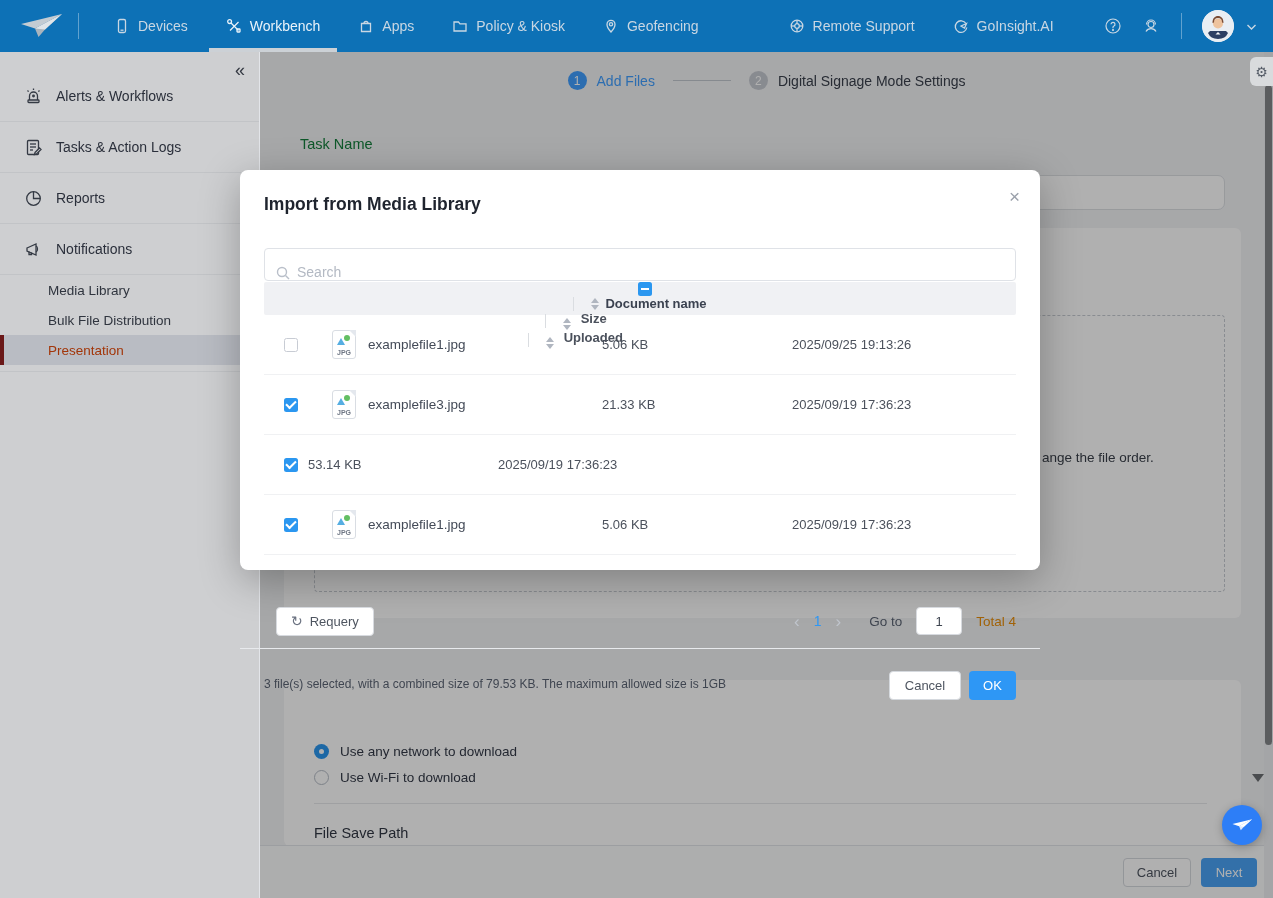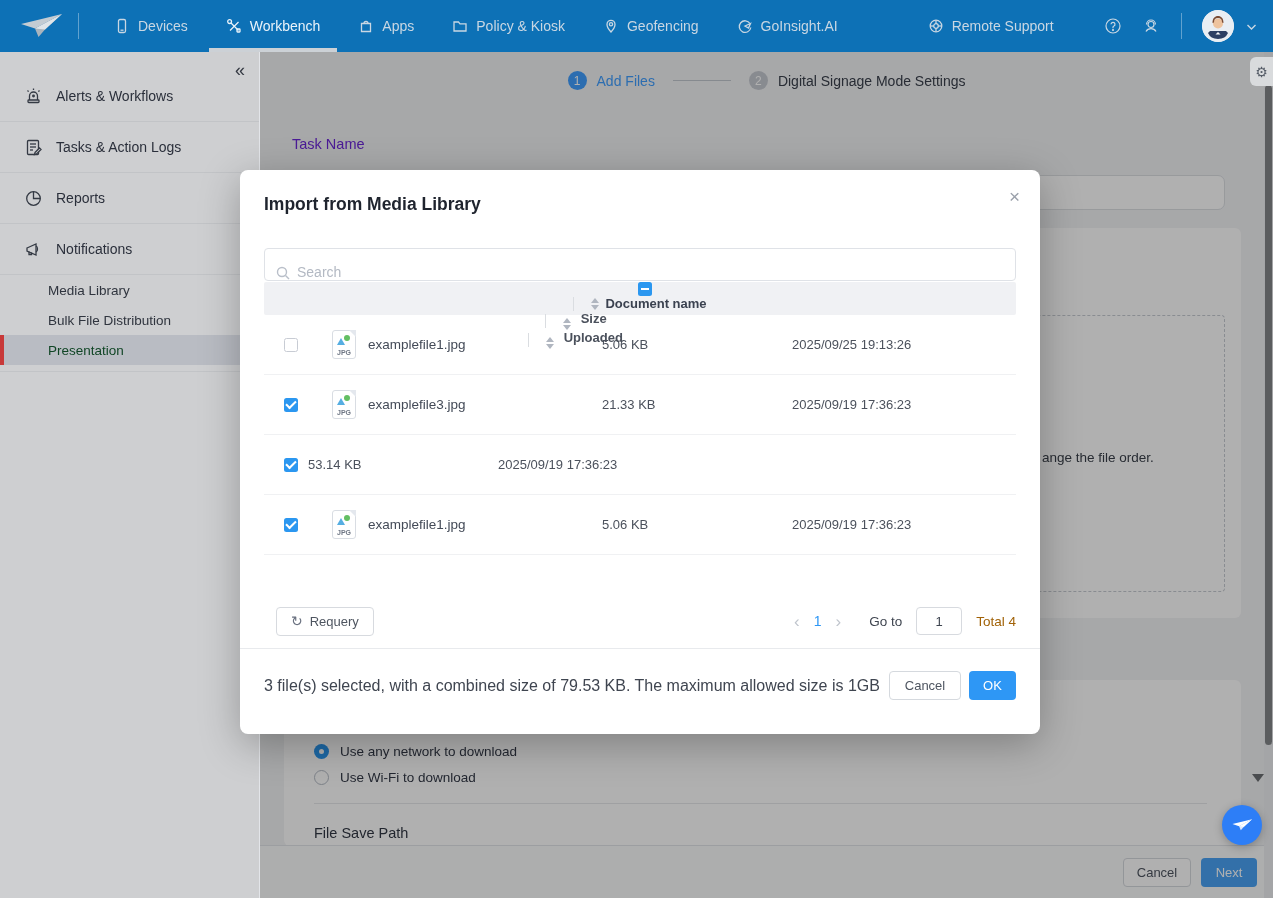--- a/index.html
+++ b/index.html
@@ -24,35 +24,35 @@
   .caret-down { margin-left:-6px; cursor:pointer; }
 
   
   .sidebar { position:absolute; left:0; top:52px; width:260px; bottom:0; background:#f6f7f9; border-right:1px solid #e3e5e9; z-index:1; }
   .collapse { position:absolute; top:8px; right:14px; font-size:18px; color:#3f4550; cursor:pointer; }
   .side-menu { position:absolute; top:19px; left:0; right:0; }
   .side-item { display:flex; align-items:center; gap:13px; height:51px; padding-left:24px; font-size:14px; color:#333947; border-bottom:1px solid #e8eaed; cursor:pointer; }
   .side-item.no-border { border-bottom:none; }
   .side-item svg { flex:none; }
   .sub-item { display:flex; align-items:center; height:30px; padding-left:48px; font-size:13.5px; color:#3a404c; cursor:pointer; }
-  .sub-item.selected { background:#dde1e9; border-left:4px solid #ef4444; padding-left:44px; color:#14532d; }
+  .sub-item.selected { background:#dde1e9; border-left:4px solid #7f1d1d; padding-left:44px; color:#c2410c; }
   .sub-group { padding-bottom:6px; border-bottom:1px solid #e8eaed; }
   .sidebar-dim { position:absolute; inset:0; background:rgba(0,0,0,0.16); z-index:5; pointer-events:none; }
 
   
   .content { position:absolute; left:260px; top:52px; right:0; bottom:0; background:#f2f3f5; }
   .stepper { position:absolute; top:19px; left:0; right:0; display:flex; align-items:center; justify-content:center; gap:10px; }
   .step-circle { width:19px; height:19px; border-radius:50%; color:#fff; font-size:12px; display:flex; align-items:center; justify-content:center; }
   .step1 .step-circle { background:#409eff; }
   .step2 .step-circle { background:#c6cad1; }
   .step { display:flex; align-items:center; gap:10px; }
   .step1-label { color:#409eff; font-size:14px; }
   .step2-label { color:#3a404c; font-size:14px; }
   .step-line { width:58px; height:1px; background:#c3c8cf; margin:0 8px; }
-  .task-label { position:absolute; left:32px; top:84px; font-size:14.5px; color:#6d28d9; }
+  .task-label { position:absolute; left:40px; top:84px; font-size:14.5px; color:#15803d; }
   .task-input { position:absolute; left:25px; top:123px; width:940px; height:35px; background:#fff; border:1px solid #dcdfe3; border-radius:7px; }
   .panel1 { position:absolute; left:24px; top:176px; width:957px; height:390px; background:#fff; border-radius:6px; }
   .dropzone { position:absolute; left:54px; top:263px; width:911px; height:277px; border:1px dashed #c7cbd2; border-radius:4px; }
   .droptext { position:absolute; left:782px; top:398px; font-size:13.5px; color:#3a404a; white-space:nowrap; }
   .panel2 { position:absolute; left:24px; top:628px; width:957px; height:166px; background:#fff; border-radius:6px; }
   .radio-row { position:absolute; left:54px; display:flex; align-items:center; gap:11px; font-size:13.5px; color:#333947; }
   .radio-row.r1 { top:692px; }
   .radio-row.r2 { top:718px; }
   .radio { width:15px; height:15px; border-radius:50%; flex:none; position:relative; }
   .radio.on { background:#2b97f0; }
@@ -66,21 +66,21 @@
   .scrollbar { position:absolute; right:0; top:0; bottom:0; width:9px; background:#eef0f2; }
   .scroll-thumb { position:absolute; right:1px; top:33px; width:7px; height:660px; background:#85878a; border-radius:4px; }
   .content-dim { position:absolute; inset:0; background:rgba(0,0,0,0.31); z-index:10; pointer-events:none; }
   .gear-tab { position:absolute; right:0; top:5px; width:23px; height:29px; background:#d9dbdd; border-radius:6px 0 0 6px; z-index:12; display:flex; align-items:center; justify-content:center; color:#565d68; font-size:14px; cursor:pointer; }
   .corner-caret { position:absolute; right:9px; top:722px; width:0; height:0; border-left:6px solid transparent; border-right:6px solid transparent; border-top:8px solid #4a4c4f; z-index:12; }
 
   
   .float-btn { position:absolute; left:1222px; top:805px; width:40px; height:40px; border-radius:50%; background:#2d7ef7; z-index:40; display:flex; align-items:center; justify-content:center; cursor:pointer; box-shadow:0 2px 8px rgba(0,0,0,.25); }
 
   
-  .modal { position:absolute; left:240px; top:170px; width:800px; height:564px; background:#fff; border-radius:8px; box-shadow:0 10px 40px rgba(0,0,0,.28); z-index:50; }
+  .modal { position:absolute; left:240px; top:170px; width:800px; height:400px; background:#fff; border-radius:8px; box-shadow:0 10px 40px rgba(0,0,0,.28); z-index:50; }
   .m-title { position:absolute; left:24px; top:24px; font-size:17.5px; font-weight:bold; color:#1f242e; }
   .m-close { position:absolute; right:20px; top:17px; font-size:19px; color:#9ba1ab; cursor:pointer; line-height:1; }
   .m-search { position:absolute; left:24px; top:64px; width:752px; height:33px; border:1px solid #dfe2e7; border-radius:4px; display:flex; align-items:flex-end; padding-left:11px; gap:7px;margin-top:14px; }
   .m-search input { border:none; outline:none; font-size:14px; color:#3a404c; width:680px; font-family:"Liberation Sans",sans-serif; }
   .m-search input::placeholder { color:#b3b9c3; }
   .m-table { position:absolute; left:24px; top:112px; width:752px; }
   .t-header { display:flex; align-items:center; height:33px; background:#f0f1f4; border-radius:2px; font-size:13px; font-weight:bold; color:#3b4250;flex-direction:column; }
   .t-row { display:flex; align-items:center; height:60px; border-bottom:1px solid #f0f1f3; font-size:13.5px; color:#434a57; }
   .col-cb { width:44px; padding-left:20px; flex:none; display:flex; align-items:center; }
   .col-name { flex:1; display:flex; align-items:center; position:relative; }
@@ -105,21 +105,21 @@
   .t-footer { display:flex; align-items:center; height:40px; margin-top:46px; }
   .requery-btn { display:flex; align-items:center; gap:7px; height:29px; padding:0 14px; margin-left:12px; border:1px solid #d7dadf; border-radius:4px; background:#fff; font-size:13px; color:#4e5560; cursor:pointer; font-family:"Liberation Sans",sans-serif; }
   .requery-ico { font-size:14px; color:#6a7180; }
   .pager { margin-left:auto; display:flex; align-items:center; gap:14px; }
   .pg-arrow { font-size:17px; color:#c0c5cd; cursor:pointer; line-height:1; }
   .pg-num { font-size:14px; color:#2e97f5; cursor:pointer; }
   .goto-label { font-size:13.5px; color:#3f4550; margin-left:14px; }
   .goto-input { width:46px; height:28px; border:1px solid #d7dadf; border-radius:4px; text-align:center; font-size:13px; color:#3f4550; outline:none; font-family:"Liberation Sans",sans-serif; }
   .total-label { font-size:13.5px; color:#a16207; }
   .m-divider { position:absolute; left:0; right:0; top:478px; height:1px; background:#e8eaed; }
-  .m-footer-text { position:absolute; left:24px; top:507px; font-size:16px; color:#3f4550; }
+  .m-footer-text { position:absolute; left:24px; top:507px; font-size:12px; color:#3f4550; }
   .m-cancel { position:absolute; left:649px; top:501px; width:72px; height:29px; background:#fff; border:1px solid #d5d9de; border-radius:4px; font-size:13px; color:#4e5560; cursor:pointer; }
   .m-ok { position:absolute; left:729px; top:501px; width:47px; height:29px; background:#2e97f5; border:none; border-radius:4px; font-size:13px; color:#fff; cursor:pointer; }
   button { font-family:"Liberation Sans",sans-serif; }
 </style>
 </head>
 <body>
 
 <div id="app">
 
   <header class="topnav">
@@ -159,37 +159,37 @@
           </svg>
         <span>Policy &amp; Kiosk</span>
       </div>
       <div class="nav-item">
         <svg width="16" height="16" viewBox="0 0 16 16" fill="none" stroke="#c9d7e3" stroke-width="1.3">
             <path d="M8,14 C5.2,10.8 4,8.6 4,6.4 a4,4 0 0 1 8,0 C12,8.6 10.8,10.8 8,14 z"></path>
             <circle cx="8" cy="6.3" r="1.6"></circle>
           </svg>
         <span>Geofencing</span>
       </div>
-      <div class="nav-item">
-        <svg width="16" height="16" viewBox="0 0 16 16" fill="none" stroke="#c9d7e3" stroke-width="1.3">
-            <path d="M13,5.5 a5.8,5.8 0 1 0 0.8,4"></path>
-            <path d="M8,8 l5.5,-2.5 l-2,4.5 z"></path>
-          </svg>
-        <span>GoInsight.AI</span>
-      </div>
       <div class="nav-item gap-left">
         <svg width="16" height="16" viewBox="0 0 16 16" fill="none" stroke="#c9d7e3" stroke-width="1.3">
             <circle cx="8" cy="8" r="5.8"></circle>
             <circle cx="8" cy="8" r="2.3"></circle>
             <line x1="8" y1="2.2" x2="8" y2="5.7"></line>
             <line x1="8" y1="10.3" x2="8" y2="13.8"></line>
             <line x1="2.2" y1="8" x2="5.7" y2="8"></line>
             <line x1="10.3" y1="8" x2="13.8" y2="8"></line>
           </svg>
         <span>Remote Support</span>
+      </div>
+      <div class="nav-item">
+        <svg width="16" height="16" viewBox="0 0 16 16" fill="none" stroke="#c9d7e3" stroke-width="1.3">
+            <path d="M13,5.5 a5.8,5.8 0 1 0 0.8,4"></path>
+            <path d="M8,8 l5.5,-2.5 l-2,4.5 z"></path>
+          </svg>
+        <span>GoInsight.AI</span>
       </div>
     </nav>
     <div class="nav-right">
       <div class="nav-icon-btn">
         <svg width="18" height="18" viewBox="0 0 18 18" fill="none" stroke="#c9d7e3" stroke-width="1.2">
             <circle cx="9" cy="9" r="7"></circle>
             <path d="M7,7.2 a2,2 0 1 1 2.6,2 L9,10 v1.2"></path>
             <circle cx="9" cy="13" r="0.5" fill="#c9d7e3"></circle>
           </svg>
       </div>

